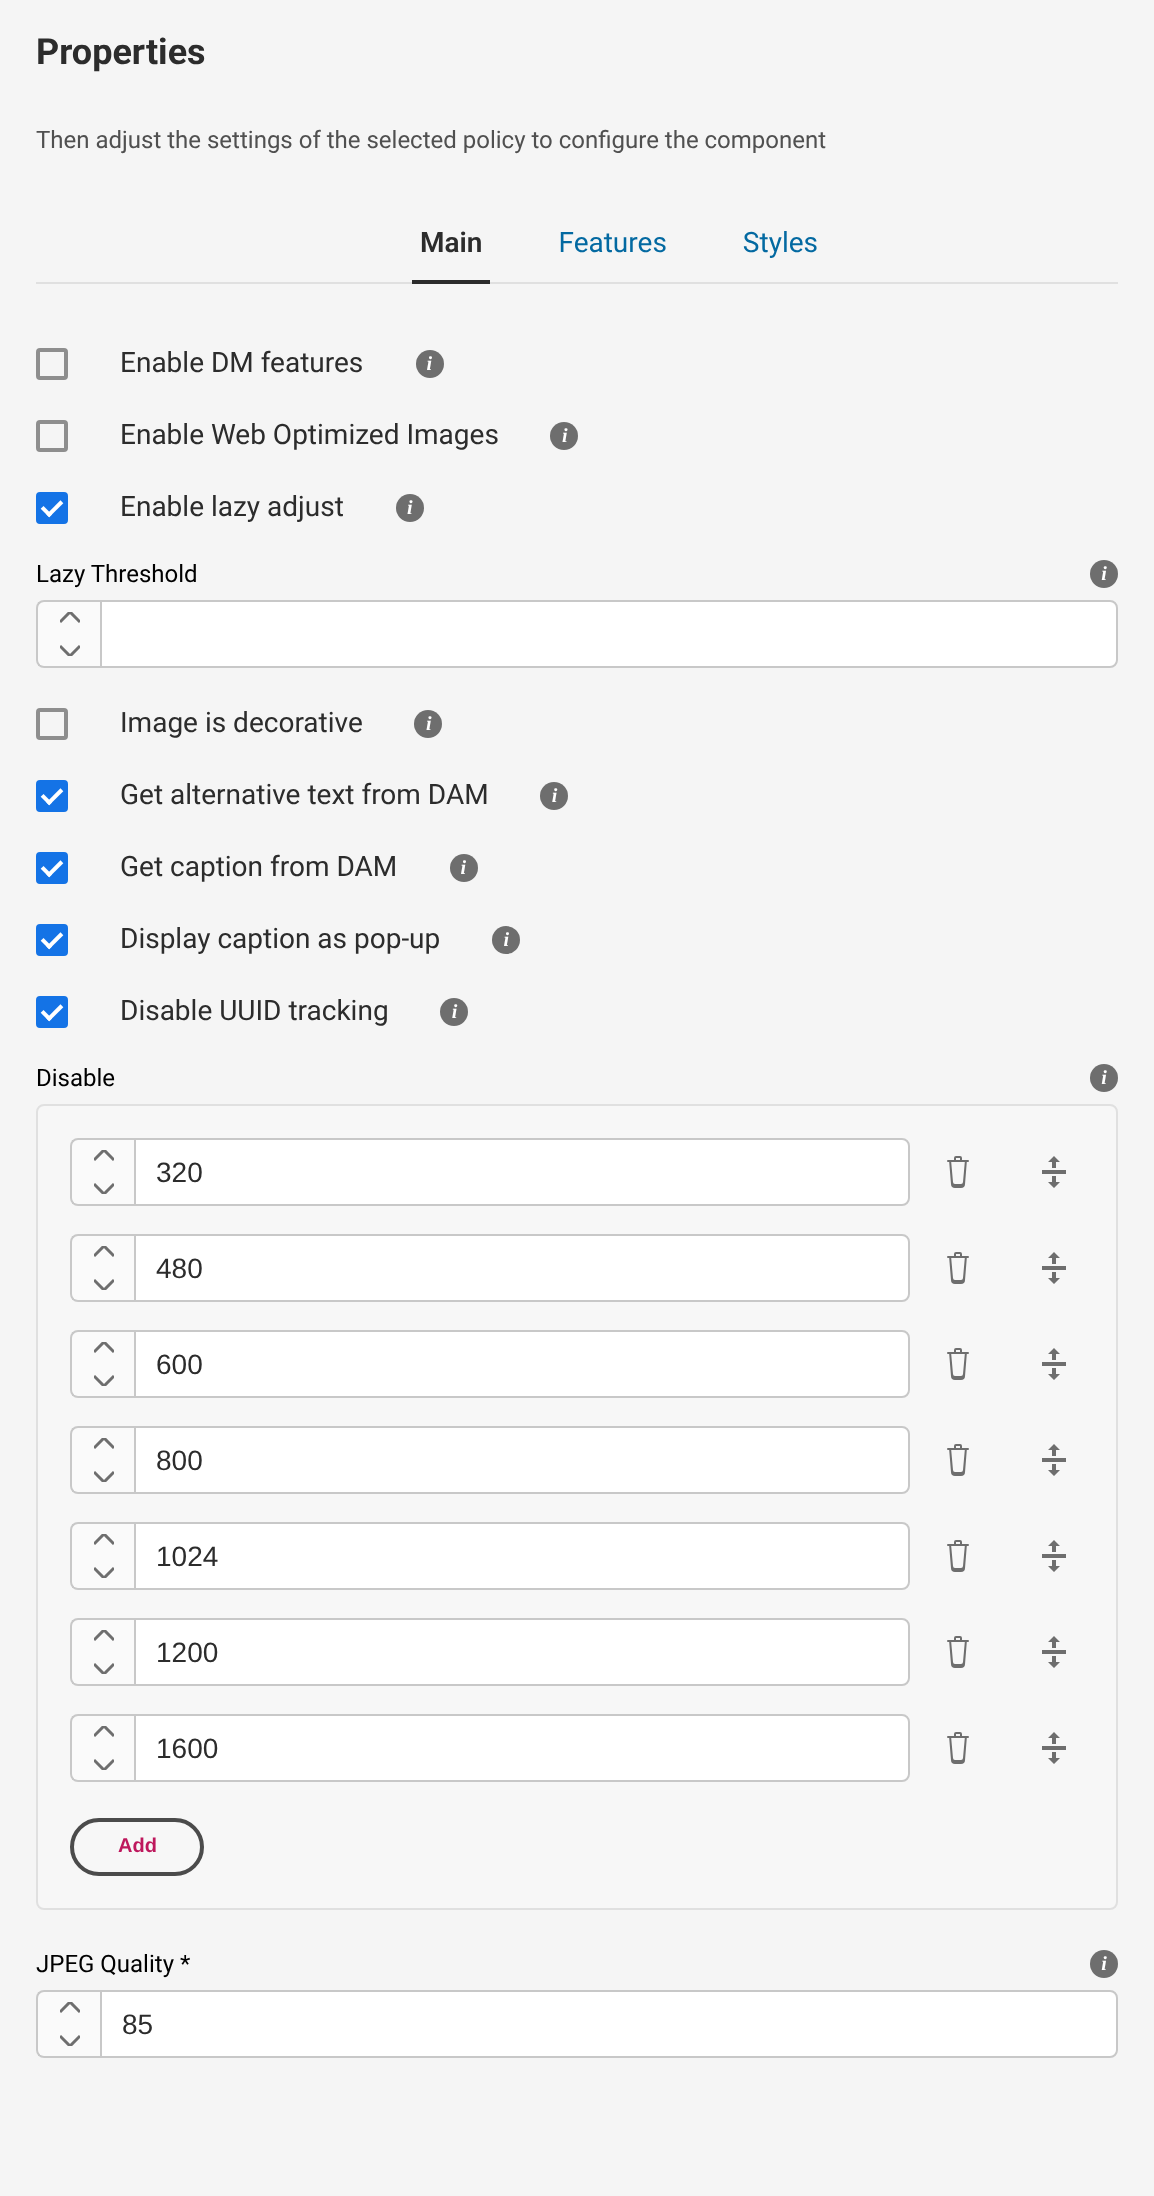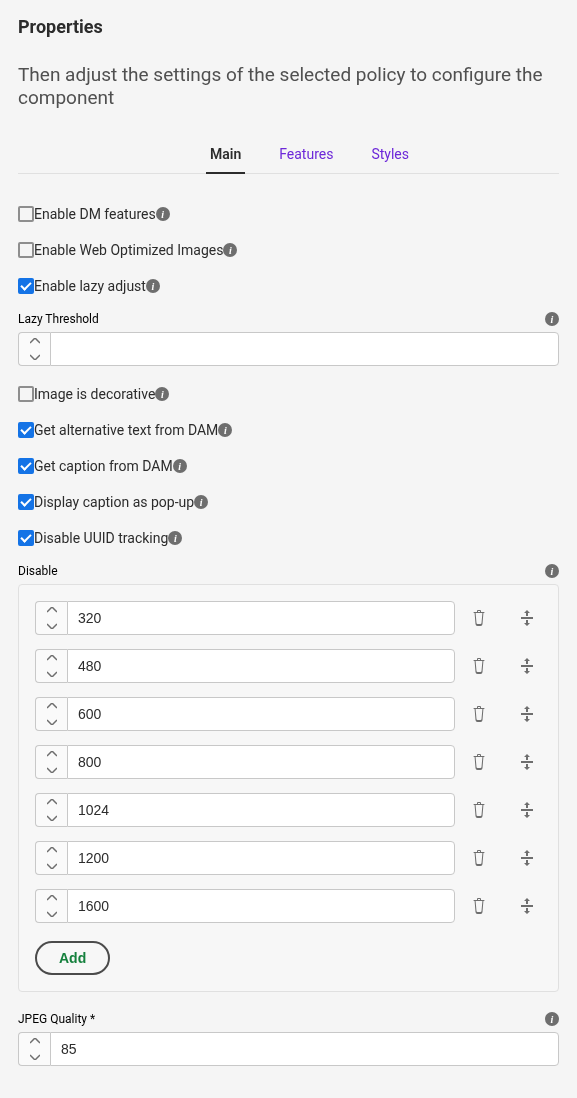--- a/index.html
+++ b/index.html
@@ -10,50 +10,50 @@
     width: 577px;
     padding: 16px 18px 30px 18px;
     font-size: 14px;
   }
   .title {
     font-size: 18px;
     font-weight: 700;
     margin-bottom: 26px;
   }
   .subtitle {
-    font-size: 19px;
+    font-size: 12px;
     color: #505050;
     margin-bottom: 28px;
   }
   .tabs {
     display: flex;
     justify-content: center;
     gap: 30px;
     border-bottom: 1px solid #e0e0e0;
     margin-bottom: 22px;
   }
   .tab {
     padding: 8px 4px 10px 4px;
     font-size: 14px;
-    color: #6d28d9;
+    color: #0369a1;
     cursor: pointer;
     border-bottom: 2px solid transparent;
     position: relative;
     top: 1px;
   }
   .tab.active {
     color: #2c2c2c;
     font-weight: 600;
     border-bottom: 2px solid #2c2c2c;
     margin-left: 42px;
   }
   .checkbox-row {
     display: flex;
     align-items: center;
-    gap: 0;
+    gap: 26px;
     padding: 10px 0;
   }
   .checkbox {
     width: 16px;
     height: 16px;
     border: 2px solid #8e8e8e;
     border-radius: 2px;
     display: flex;
     align-items: center;
     justify-content: center;
@@ -165,23 +165,23 @@
     cursor: pointer;
     display: flex;
     align-items: center;
     justify-content: center;
   }
   .add-btn {
     border: 2px solid #4b4b4b;
     background: transparent;
     border-radius: 18px;
     padding: 7px 22px;
-    font-size: 14px;
+    font-size: 10px;
     font-weight: 600;
-    color: #15803d;
+    color: #be185d;
     cursor: pointer;
     margin-top: 4px;
   }
   .section-gap { height: 10px; }
 </style>
 </head>
 <body>
 
 <div class="title">Properties</div>
 <div class="subtitle">Then adjust the settings of the selected policy to configure the component</div>

